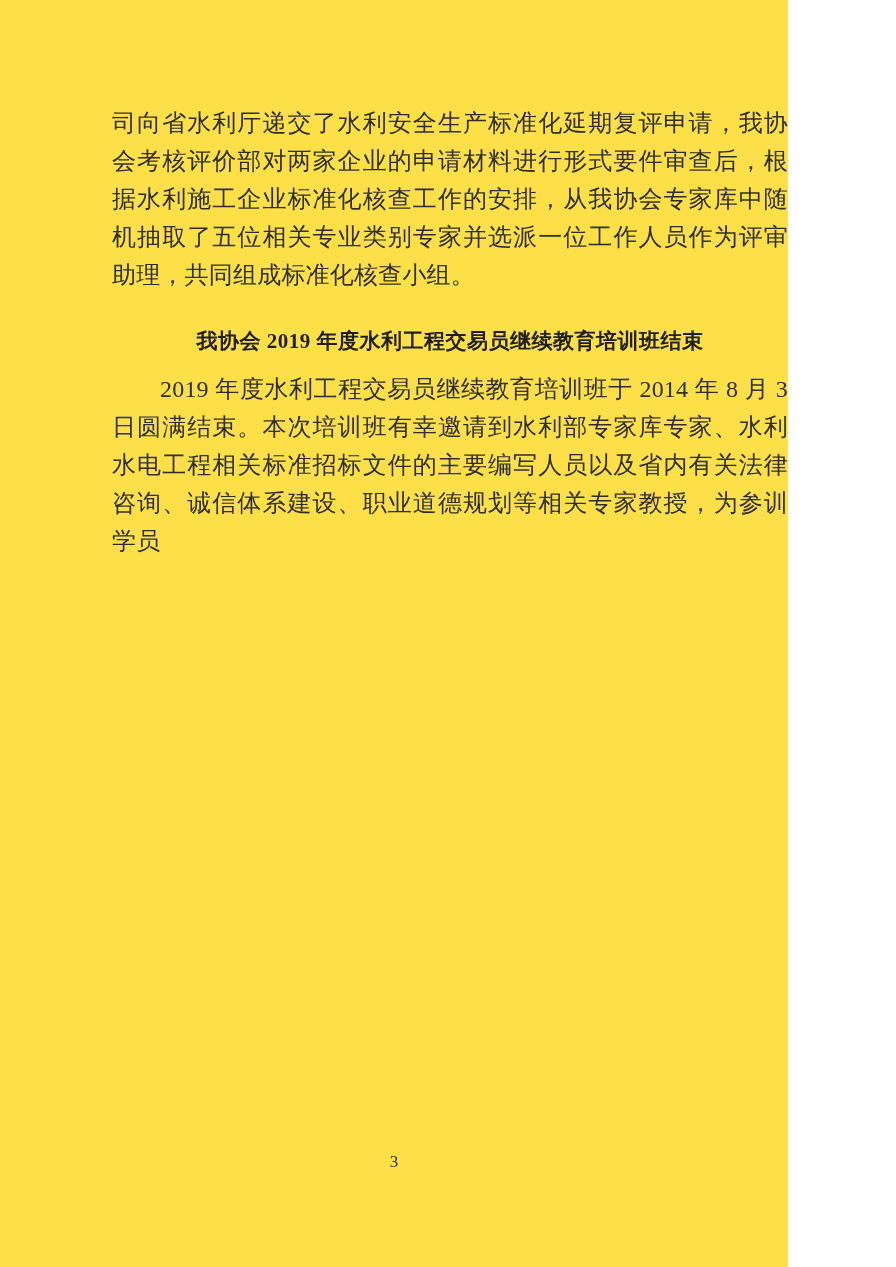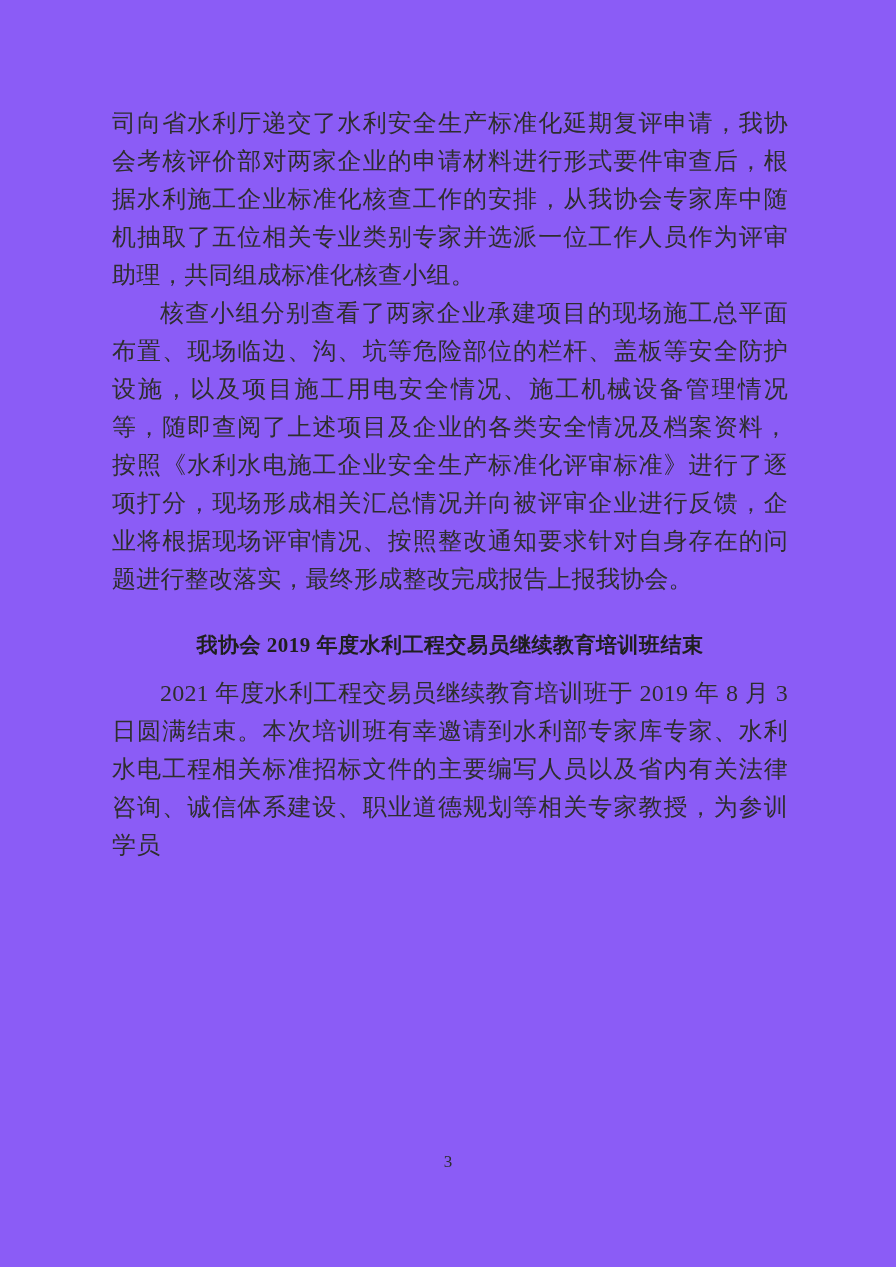--- a/index.html
+++ b/index.html
@@ -2,23 +2,23 @@
 <html><head>
 <meta charset="utf-8">
 <style>
   html, body {
     margin: 0;
     padding: 0;
     background: #ffffff;
   }
   .page {
     position: relative;
-    width: 896px;
+    width: 788px;
     height: 1267px;
-    background: #8b5cf6;
+    background: #fde047;
     overflow: hidden;
     font-family: "Liberation Serif", "DejaVu Serif", serif;
   }
   .content {
     position: absolute;
     left: 112px;
     top: 104px;
     width: 676px;
   }
   .para {
@@ -52,18 +52,17 @@
     line-height: 24px;
     color: #2e2e2e;
   }
 </style>
 </head>
 <body>
 
 <div class="page">
   <div class="content">
     <p class="para">司向省水利厅递交了水利安全生产标准化延期复评申请，我协会考核评价部对两家企业的申请材料进行形式要件审查后，根据水利施工企业标准化核查工作的安排，从我协会专家库中随机抽取了五位相关专业类别专家并选派一位工作人员作为评审助理，共同组成标准化核查小组。</p>
-    <p class="para indent">核查小组分别查看了两家企业承建项目的现场施工总平面布置、现场临边、沟、坑等危险部位的栏杆、盖板等安全防护设施，以及项目施工用电安全情况、施工机械设备管理情况等，随即查阅了上述项目及企业的各类安全情况及档案资料，按照《水利水电施工企业安全生产标准化评审标准》进行了逐项打分，现场形成相关汇总情况并向被评审企业进行反馈，企业将根据现场评审情况、按照整改通知要求针对自身存在的问题进行整改落实，最终形成整改完成报告上报我协会。</p>
     <h2 class="section-heading">我协会 2019 年度水利工程交易员继续教育培训班结束</h2>
-    <p class="para indent">2021 年度水利工程交易员继续教育培训班于 2019 年 8 月 3 日圆满结束。本次培训班有幸邀请到水利部专家库专家、水利水电工程相关标准招标文件的主要编写人员以及省内有关法律咨询、诚信体系建设、职业道德规划等相关专家教授，为参训学员</p>
+    <p class="para indent">2019 年度水利工程交易员继续教育培训班于 2014 年 8 月 3 日圆满结束。本次培训班有幸邀请到水利部专家库专家、水利水电工程相关标准招标文件的主要编写人员以及省内有关法律咨询、诚信体系建设、职业道德规划等相关专家教授，为参训学员</p>
   </div>
   <div class="page-number">3</div>
 </div>
 
 </body></html>

